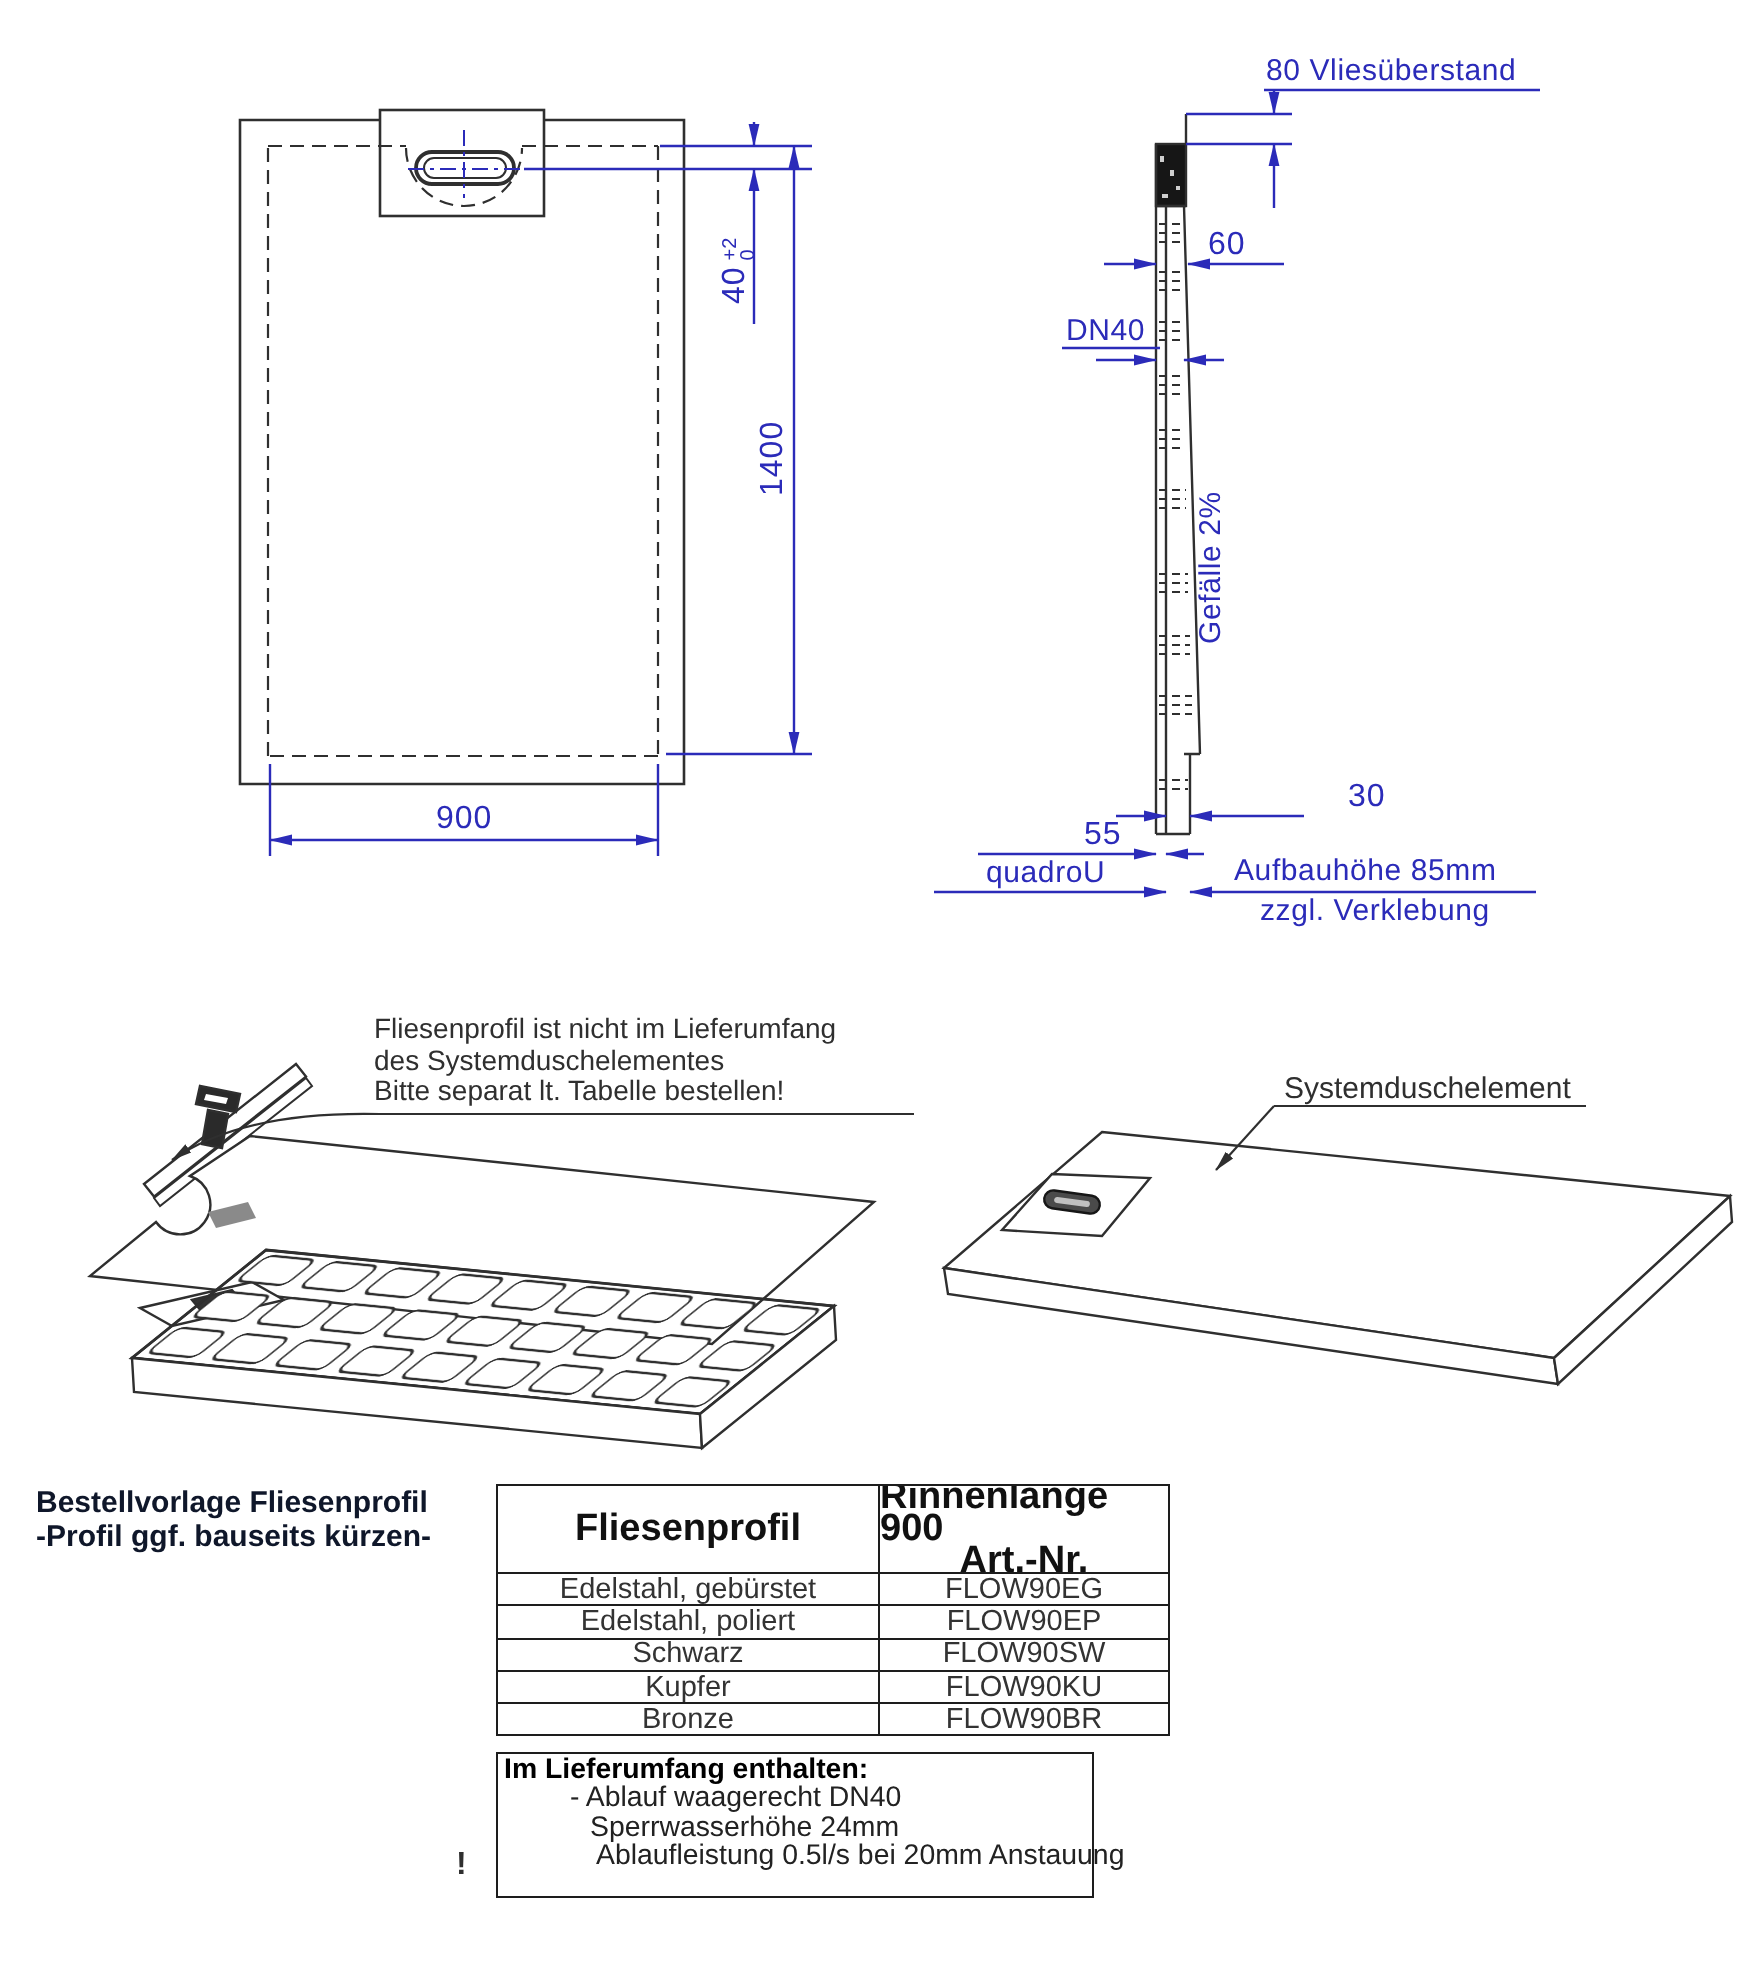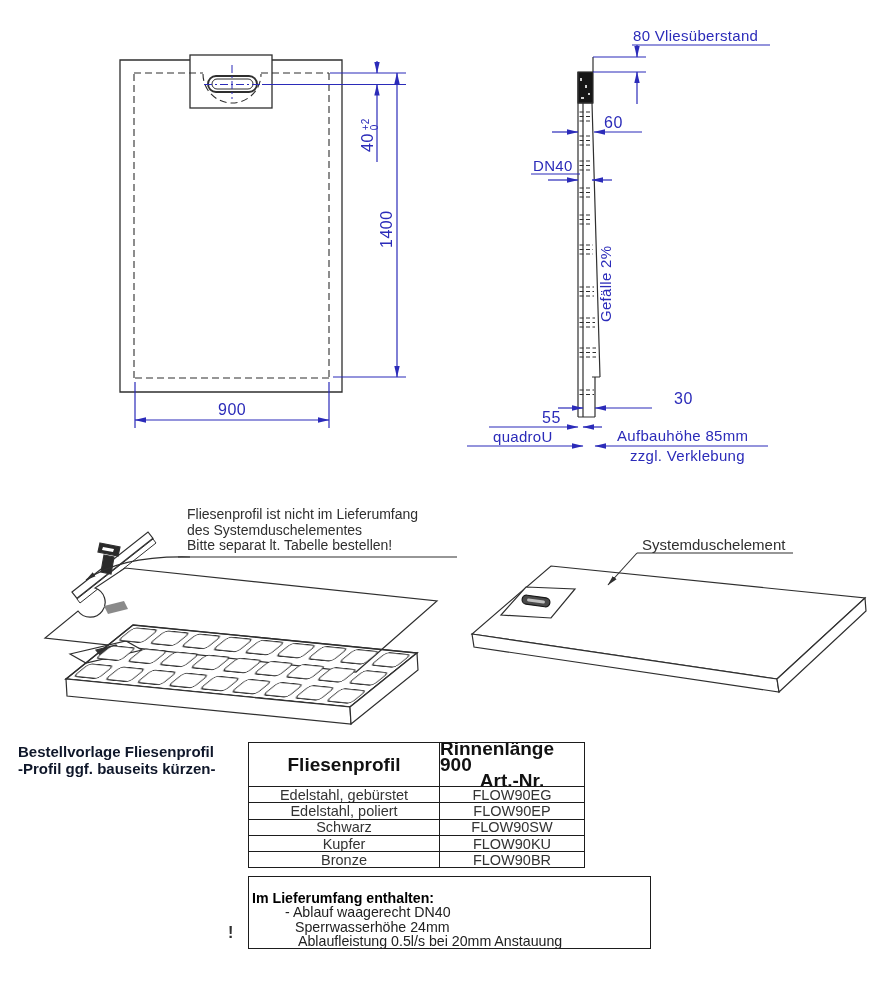--- a/index.html
+++ b/index.html
@@ -29,23 +29,23 @@
     border-top:1.3px solid #1d1d1d;display:flex;align-items:center;justify-content:center;
     height:15.3px;overflow:hidden;
   }
   #ordertable .c2{border-left:1.3px solid #1d1d1d;}
   #ordertable .hdr{
     height:43px;border-top:none;flex-direction:column;font-weight:bold;color:#111;
     font-size:19px;line-height:16px;justify-content:center;
   }
   
   #scopebox{
-    position:absolute;left:248px;top:876px;width:403px;height:73px;
+    position:absolute;left:248px;top:876px;width:299px;height:73px;
     border:1.7px solid #1d1d1d;box-sizing:border-box;
-    font-size:14.2px;line-height:14.4px;color:#222;padding-top:14px;
+    font-size:14.2px;line-height:14.4px;color:#222;padding-top:1px;
   }
   #scopebox div{white-space:nowrap;}
 </style>
 </head>
 <body>
 
 <svg id="drawing" width="876" height="984" viewBox="0 0 876 984">
   <defs>
     <marker id="mb" markerWidth="12" markerHeight="7" refX="11" refY="3.5" orient="auto-start-reverse" markerUnits="userSpaceOnUse">
       <path d="M11.5,3.5 L0,0.8 L0,6.2 Z" fill="#2b2bb9"></path>

